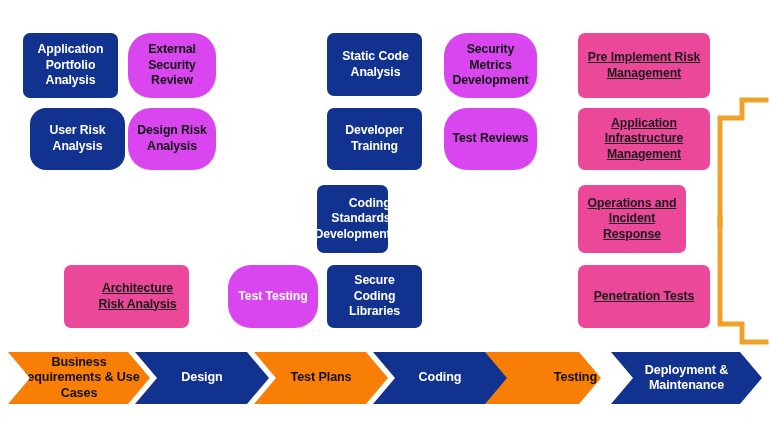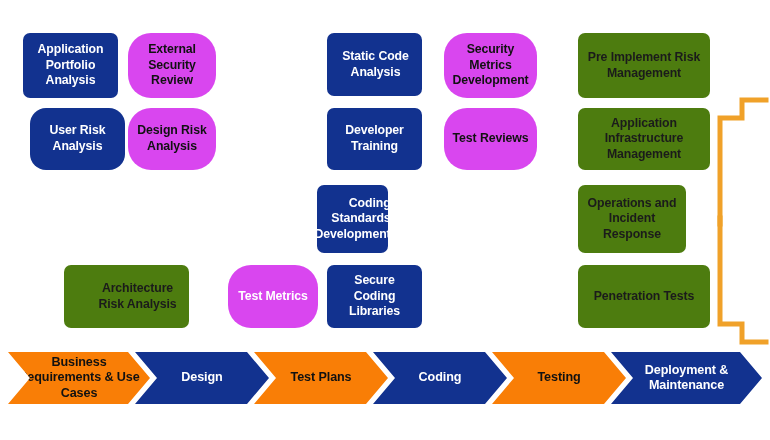--- a/index.html
+++ b/index.html
@@ -29,21 +29,21 @@
     text-align: center;
     font-size: 12.3px;
     font-weight: bold;
     line-height: 1.27;
     padding: 2px 5px;
     letter-spacing: -0.1px;
   }
   .card.blue   { background: #12328F; color: #ffffff; }
   .card.orange { background: #d946ef; color: #111111; border-radius: 23px; }
   .card.orange.lighttext { color: #ffffff; }
-  .card.gray   { background: #4d7c0f; color: #1b1b1b; }
+  .card.gray   { background: #ec4899; color: #1b1b1b; text-decoration: underline; }
 
   
   #phase-bar {
     position: absolute;
     left: 0;
     top: 352px;
     width: 770px;
     height: 52px;
   }
   .chev {
@@ -92,21 +92,21 @@
       <div class="card orange" style="left: 444px; top: 33px; width: 93px; height: 65px;">Security Metrics Development</div>
       <div class="card gray" style="left: 578px; top: 33px; width: 132px; height: 65px;">Pre Implement Risk Management</div>
       <div class="card blue" style="left: 30px; top: 108px; width: 95px; height: 62px; border-radius: 16px;">User Risk Analysis</div>
       <div class="card orange" style="left: 128px; top: 108px; width: 88px; height: 62px;">Design Risk Analysis</div>
       <div class="card blue" style="left: 327px; top: 108px; width: 95px; height: 62px;">Developer Training</div>
       <div class="card orange" style="left: 444px; top: 108px; width: 93px; height: 62px;">Test Reviews</div>
       <div class="card gray" style="left: 578px; top: 108px; width: 132px; height: 62px;">Application Infrastructure Management</div>
       <div class="card blue" style="left: 317px; top: 185px; width: 71px; height: 68px; text-align: right;">Coding Standards Development</div>
       <div class="card gray" style="left: 578px; top: 185px; width: 108px; height: 68px;">Operations and Incident Response</div>
       <div class="card gray" style="left: 64px; top: 265px; width: 125px; height: 63px; padding-left: 27px;">Architecture Risk Analysis</div>
-      <div class="card orange lighttext" style="left: 228px; top: 265px; width: 90px; height: 63px;">Test Metrics</div>
+      <div class="card orange lighttext" style="left: 228px; top: 265px; width: 90px; height: 63px;">Test Testing</div>
       <div class="card blue" style="left: 327px; top: 265px; width: 95px; height: 63px;">Secure Coding Libraries</div>
       <div class="card gray" style="left: 578px; top: 265px; width: 132px; height: 63px;">Penetration Tests</div>
     </div>
 
   <svg id="side-mark" viewBox="0 0 54 250" xmlns="http://www.w3.org/2000/svg">
     <polyline points="4,128 4,22 26,22 26,4 50,4" fill="none" stroke="#F0A129" stroke-width="5" stroke-linejoin="miter" stroke-linecap="square"></polyline>
     <polyline points="4,122 4,228 26,228 26,246 50,246" fill="none" stroke="#F0A129" stroke-width="5" stroke-linejoin="miter" stroke-linecap="square"></polyline>
   </svg>
 
   <div id="side-url-wrap">
@@ -119,21 +119,21 @@
       </div>
       <div class="chev blue" style="left: 135px; width: 134px; clip-path: polygon(0px 0px, calc(100% - 22px) 0px, 100% 50%, calc(100% - 22px) 100%, 0px 100%, 22px 50%); z-index: 9;">
         <span class="lbl">Design</span>
       </div>
       <div class="chev orange" style="left: 254px; width: 134px; clip-path: polygon(0px 0px, calc(100% - 22px) 0px, 100% 50%, calc(100% - 22px) 100%, 0px 100%, 22px 50%); z-index: 8;">
         <span class="lbl">Test Plans</span>
       </div>
       <div class="chev blue" style="left: 373px; width: 134px; clip-path: polygon(0px 0px, calc(100% - 22px) 0px, 100% 50%, calc(100% - 22px) 100%, 0px 100%, 22px 50%); z-index: 7;">
         <span class="lbl">Coding</span>
       </div>
-      <div class="chev orange" style="left: 492px; width: 134px; clip-path: polygon(0px 0px, calc(100% - 22px) 0px, 100% 50%, calc(100% - 22px) 100%, 0px 100%, 22px 50%); z-index: 6;">
+      <div class="chev orange" style="left: 467px; width: 134px; clip-path: polygon(0px 0px, calc(100% - 22px) 0px, 100% 50%, calc(100% - 22px) 100%, 0px 100%, 22px 50%); z-index: 6; justify-content: flex-end;">
         <span class="lbl">Testing</span>
       </div>
       <div class="chev blue" style="left: 611px; width: 151px; clip-path: polygon(0px 0px, calc(100% - 22px) 0px, 100% 50%, calc(100% - 22px) 100%, 0px 100%, 22px 50%); z-index: 5;">
         <span class="lbl">Deployment &amp; Maintenance</span>
       </div>
     </div>
 
 </div>
 
 </body></html>

